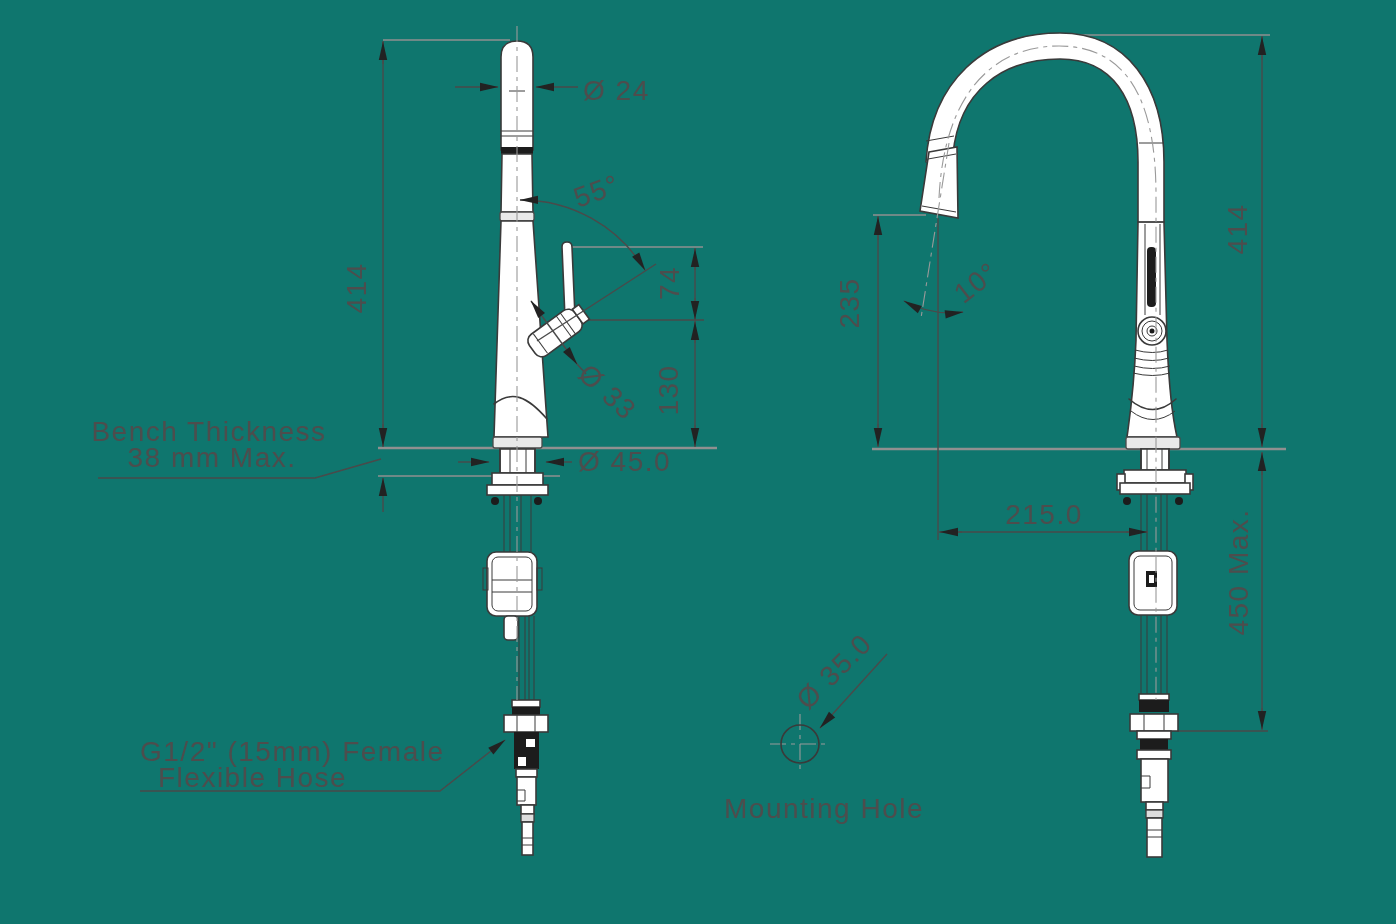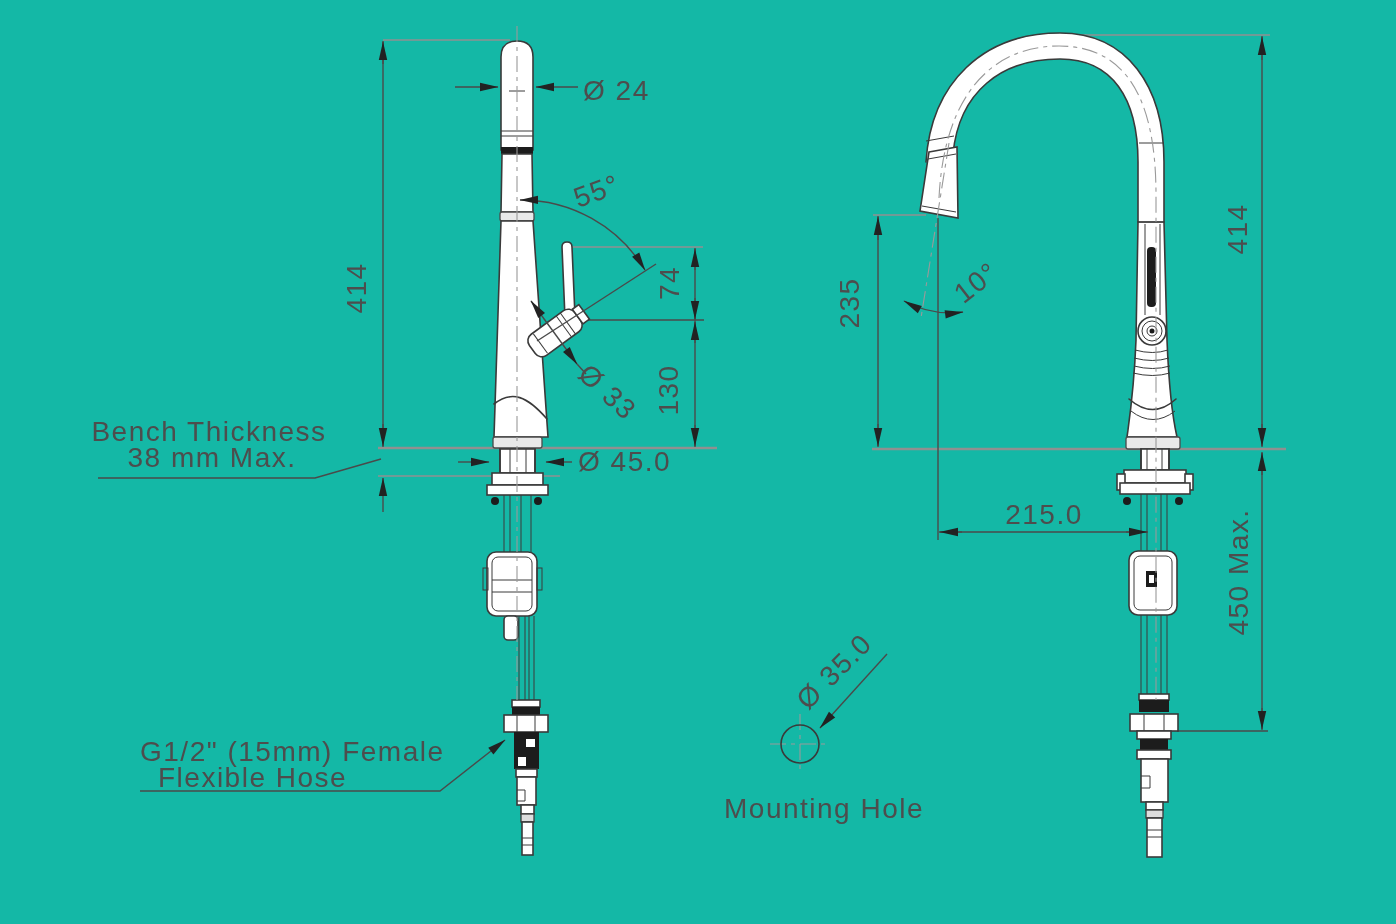--- a/index.html
+++ b/index.html
@@ -1,16 +1,16 @@
 <!DOCTYPE html>
 <html><head>
 <meta charset="utf-8">
 <style>
   html,body{margin:0;padding:0;background:#ffffff;}
-  #canvas{position:relative;width:1396px;height:924px;background:#14b8a6;overflow:hidden;
+  #canvas{position:relative;width:1396px;height:924px;background:#0f766e;overflow:hidden;
           font-family:"Liberation Sans", sans-serif;}
   svg{position:absolute;left:0;top:0;}
   svg text{font-family:"Liberation Sans", sans-serif;font-size:28px;fill:#4d4d4d;letter-spacing:1.5px;}
   .outline{stroke:#3a3a3a;stroke-width:1.6;fill:none;stroke-linecap:round;}
   .fillw{fill:#ffffff;stroke:#3a3a3a;stroke-width:1.6;}
   .thin{stroke:#3a3a3a;stroke-width:1;fill:none;}
   .aux{stroke:#909090;stroke-width:2.4;fill:none;}
   .aux-thin{stroke:#909090;stroke-width:1.4;fill:none;}
   .dim{stroke:#4a4a4a;stroke-width:1.4;fill:none;}
   .cl{stroke:#9a9a9a;stroke-width:1.1;fill:none;stroke-dasharray:16 5 4 5;}

